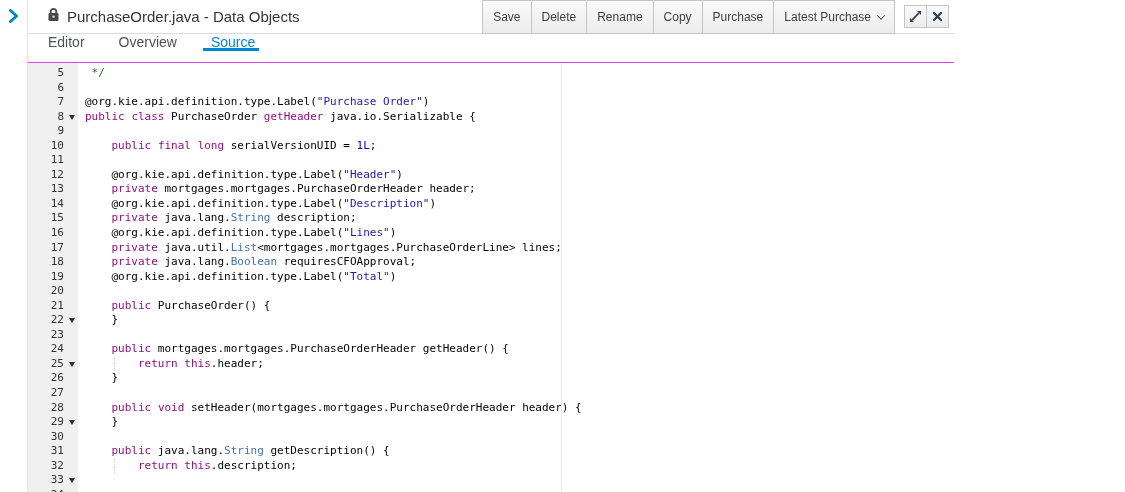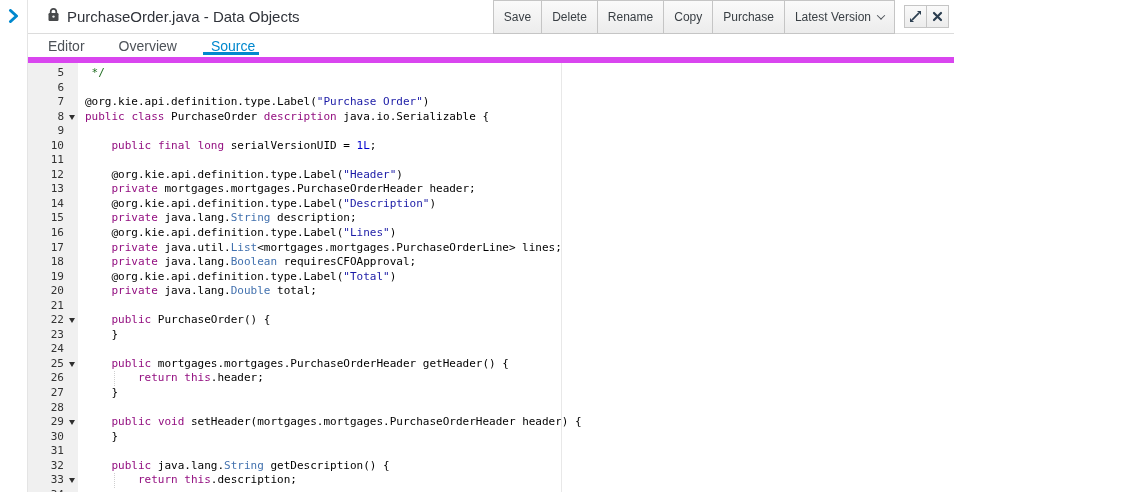--- a/index.html
+++ b/index.html
@@ -22,21 +22,21 @@
   .toolbar{margin-left:auto;display:flex;align-items:center;gap:9px;padding-right:5px}
   .btn-group{display:flex}
   .btn-group button + button{margin-left:-1px}
   button{font-family:inherit;font-size:12px;color:#393f44;height:23px;padding:16px 10px;
     background:linear-gradient(#fafafa,#ececec);border:1px solid #c5c5c5;cursor:pointer;
     display:inline-flex;align-items:center;white-space:nowrap}
   button.icon-btn{width:23px;padding:0;justify-content:center}
   .caret{display:inline-block;width:6px;height:6px;border-right:1.5px solid #4d5258;
     border-bottom:1.5px solid #4d5258;transform:rotate(45deg) translate(-1px,-1px);margin-left:7px}
   
-  .tabbar{height:29px;border-bottom:6px solid #d946ef;display:flex;align-items:center;
+  .tabbar{height:29px;border-bottom:1px solid #d946ef;display:flex;align-items:flex-start;
     padding-left:20px;flex:none}
   .tab{position:relative;display:flex;align-items:center;font-size:14px;color:#4d5258;
     margin-right:34px;cursor:pointer}
   .tab.active{color:var(--accent)}
   .tab.active::after{content:"";position:absolute;left:-8px;right:-4px;bottom:-1px;height:3px;
     background:var(--accent)}
   
   .editor{position:relative;flex:1;display:flex;overflow:hidden;
     font-family:"DejaVu Sans Mono","Liberation Mono",monospace;font-size:11px}
   .gutter{width:50px;background:var(--gutter-bg);color:#333;padding-top:3px;flex:none}
@@ -79,21 +79,21 @@
         <span class="title">PurchaseOrder.java - Data Objects</span>
       </div>
       <div class="toolbar">
         <div class="btn-group">
           <button>Save</button>
           <button>Delete</button>
           <button>Rename</button>
           <button>Copy</button>
           <button>Purchase</button>
           <button>
-            <span>Latest Version</span>
+            <span>Latest Purchase</span>
             <span class="caret"></span>
           </button>
         </div>
         <div class="btn-group">
           <button class="icon-btn">
             <svg width="13" height="13" viewBox="0 0 13 13">
               <polygon points="8,1 12,1 12,5" fill="#2b3e50"></polygon>
               <polygon points="1,8 1,12 5,12" fill="#2b3e50"></polygon>
               <line x1="3.2" y1="9.8" x2="9.8" y2="3.2" stroke="#2b3e50" stroke-width="1.7"></line>
             </svg>
@@ -143,33 +143,32 @@
           <div class="grow"><span>30</span></div>
           <div class="grow"><span>31</span></div>
           <div class="grow"><span>32</span></div>
           <div class="grow"><span>33</span><span class="fold"></span></div>
           <div class="grow"><span>34</span></div>
         </div>
       <div class="code">
           <div class="crow"><span class="tk-c"> */</span></div>
           <div class="crow"></div>
           <div class="crow"><span class="tk-p">@org.kie.api.definition.type.Label(</span><span class="tk-s">"Purchase Order"</span><span class="tk-p">)</span></div>
-          <div class="crow"><span class="tk-k">public</span><span class="tk-p"> </span><span class="tk-k">class</span><span class="tk-p"> PurchaseOrder </span><span class="tk-k">description</span><span class="tk-p"> java.io.Serializable {</span></div>
+          <div class="crow"><span class="tk-k">public</span><span class="tk-p"> </span><span class="tk-k">class</span><span class="tk-p"> PurchaseOrder </span><span class="tk-k">getHeader</span><span class="tk-p"> java.io.Serializable {</span></div>
           <div class="crow"></div>
           <div class="crow"><span class="tk-p">    </span><span class="tk-k">public</span><span class="tk-p"> </span><span class="tk-k">final</span><span class="tk-p"> </span><span class="tk-k">long</span><span class="tk-p"> serialVersionUID = </span><span class="tk-n">1L</span><span class="tk-p">;</span></div>
           <div class="crow"></div>
           <div class="crow"><span class="tk-p">    @org.kie.api.definition.type.Label(</span><span class="tk-s">"Header"</span><span class="tk-p">)</span></div>
           <div class="crow"><span class="tk-p">    </span><span class="tk-k">private</span><span class="tk-p"> mortgages.mortgages.PurchaseOrderHeader header;</span></div>
           <div class="crow"><span class="tk-p">    @org.kie.api.definition.type.Label(</span><span class="tk-s">"Description"</span><span class="tk-p">)</span></div>
           <div class="crow"><span class="tk-p">    </span><span class="tk-k">private</span><span class="tk-p"> java.lang.</span><span class="tk-t">String</span><span class="tk-p"> description;</span></div>
           <div class="crow"><span class="tk-p">    @org.kie.api.definition.type.Label(</span><span class="tk-s">"Lines"</span><span class="tk-p">)</span></div>
           <div class="crow"><span class="tk-p">    </span><span class="tk-k">private</span><span class="tk-p"> java.util.</span><span class="tk-t">List</span><span class="tk-p">&lt;mortgages.mortgages.PurchaseOrderLine&gt; lines;</span></div>
           <div class="crow"><span class="tk-p">    </span><span class="tk-k">private</span><span class="tk-p"> java.lang.</span><span class="tk-t">Boolean</span><span class="tk-p"> requiresCFOApproval;</span></div>
           <div class="crow"><span class="tk-p">    @org.kie.api.definition.type.Label(</span><span class="tk-s">"Total"</span><span class="tk-p">)</span></div>
-          <div class="crow"><span class="tk-p">    </span><span class="tk-k">private</span><span class="tk-p"> java.lang.</span><span class="tk-t">Double</span><span class="tk-p"> total;</span></div>
           <div class="crow"></div>
           <div class="crow"><span class="tk-p">    </span><span class="tk-k">public</span><span class="tk-p"> PurchaseOrder() {</span></div>
           <div class="crow"><span class="tk-p">    }</span></div>
           <div class="crow"></div>
           <div class="crow"><span class="tk-p">    </span><span class="tk-k">public</span><span class="tk-p"> mortgages.mortgages.PurchaseOrderHeader getHeader() {</span></div>
           <div class="crow ig"><span class="tk-p">        </span><span class="tk-k">return</span><span class="tk-p"> </span><span class="tk-k">this</span><span class="tk-p">.header;</span></div>
           <div class="crow"><span class="tk-p">    }</span></div>
           <div class="crow"></div>
           <div class="crow"><span class="tk-p">    </span><span class="tk-k">public</span><span class="tk-p"> </span><span class="tk-k">void</span><span class="tk-p"> setHeader(mortgages.mortgages.PurchaseOrderHeader header) {</span></div>
           <div class="crow"><span class="tk-p">    }</span></div>

